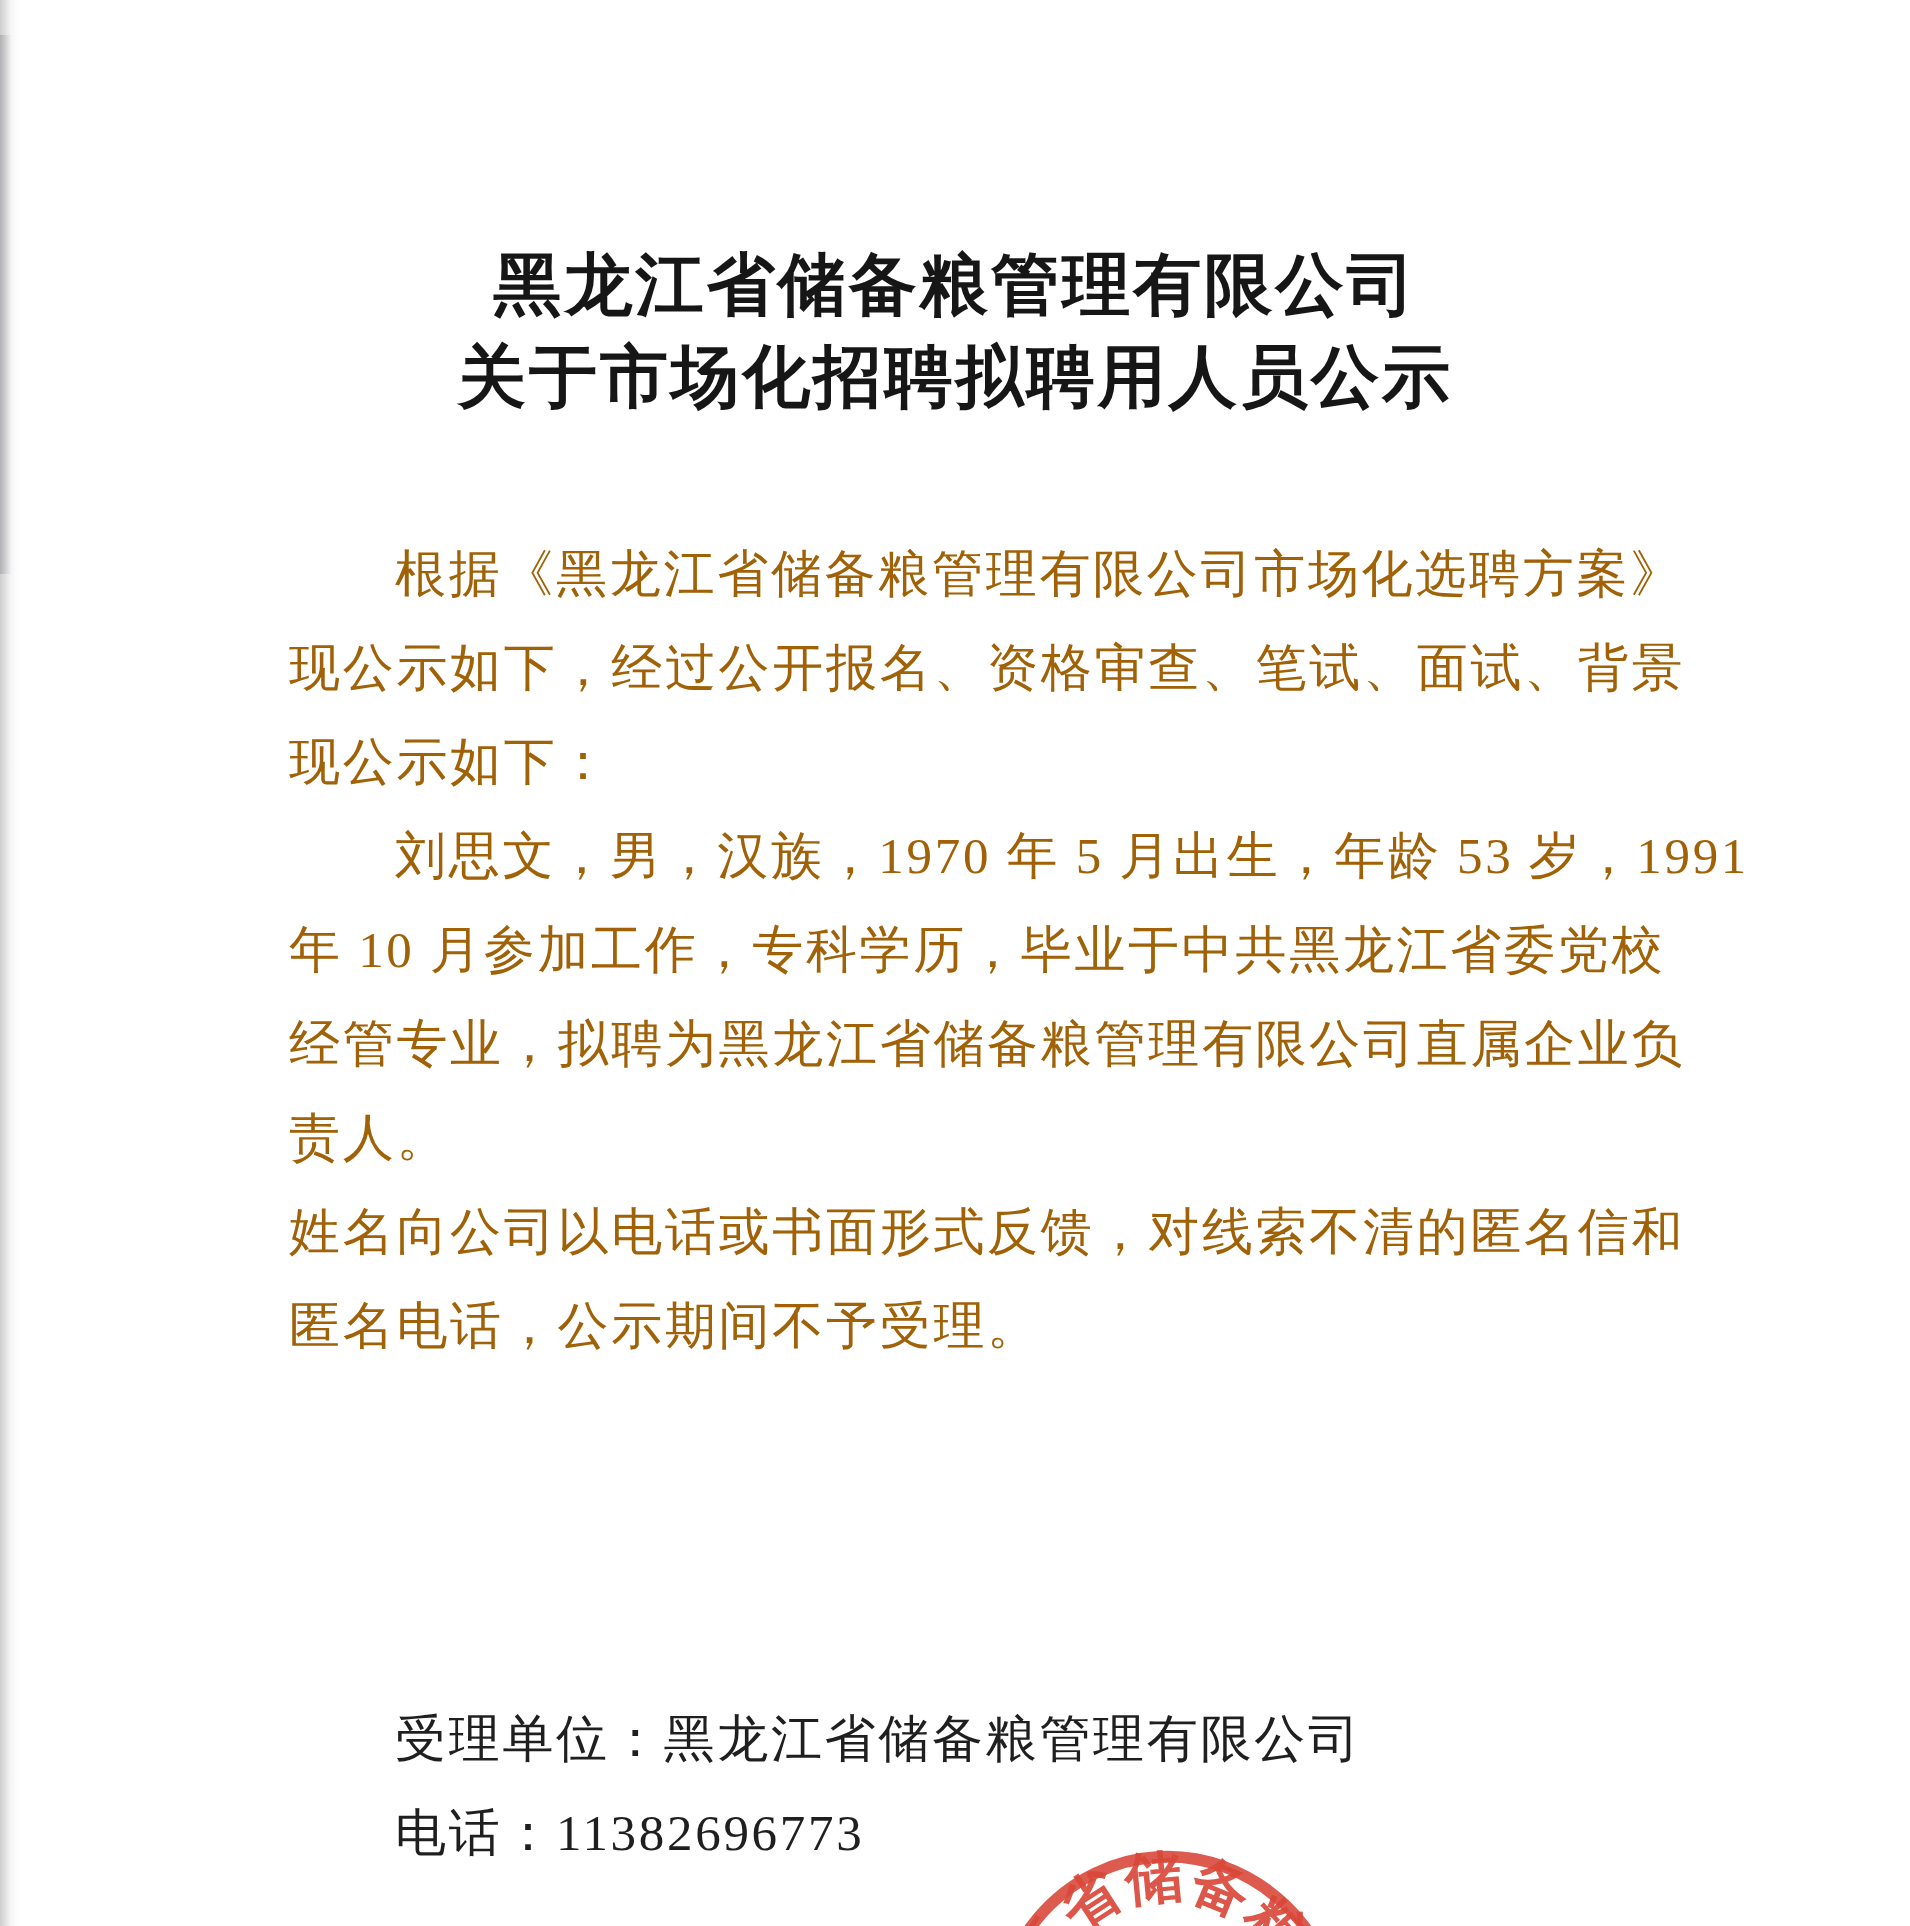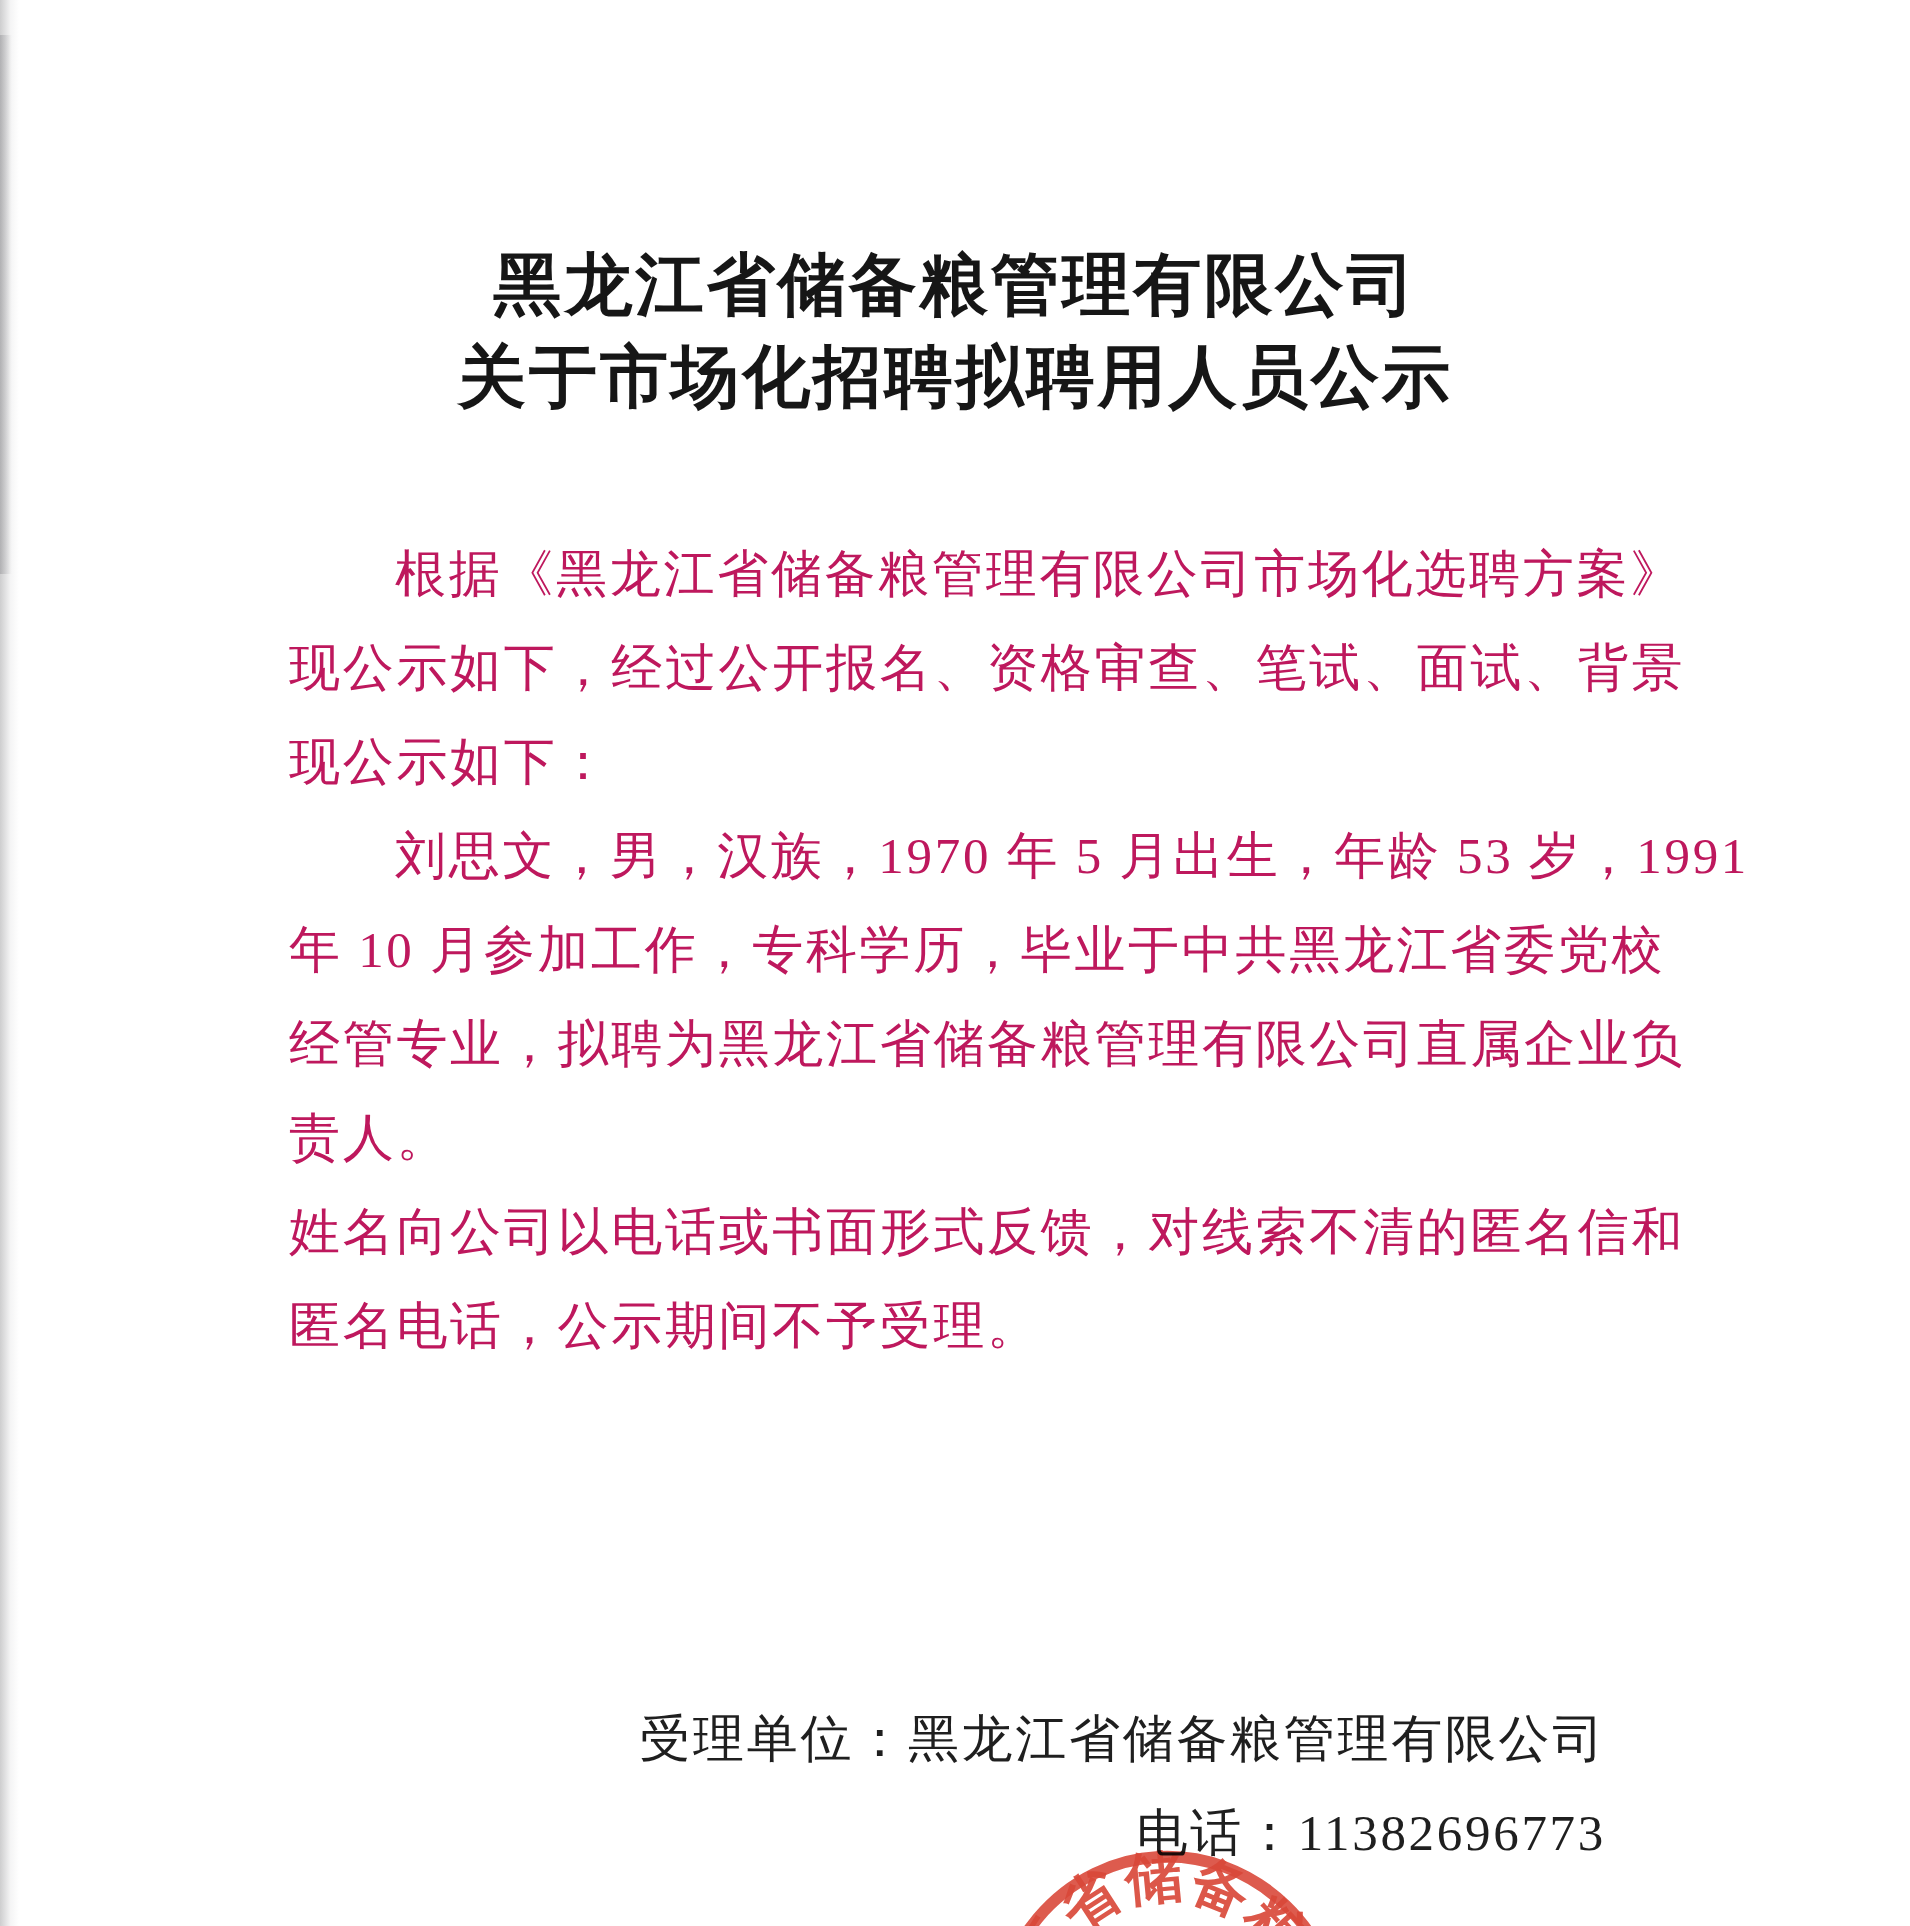--- a/index.html
+++ b/index.html
@@ -31,30 +31,30 @@
     font-weight:bold;
     font-size:68px;line-height:92px;
     letter-spacing:3.1px;
     color:#161616;
   }
 
   .body-text{
     position:absolute;left:289px;top:527px;width:1317px;
     font-size:51px;line-height:94px;
     letter-spacing:2.7px;
-    color:#be185d;
+    color:#a16207;
   }
   .line{white-space:nowrap;}
   .indent{padding-left:106px;}
 
   .contact-block{
     position:absolute;left:289px;top:1692px;width:1317px;
     font-size:51px;line-height:94px;letter-spacing:2.7px;
   }
-  .contact-block .line{padding-left:106px;text-align:right;}
+  .contact-block .line{padding-left:106px;}
 
   .seal{
     position:absolute;left:986px;top:1850px;width:365px;height:388px;
     mix-blend-mode:multiply;opacity:.93;
     transform:rotate(-3deg);
     pointer-events:none;
   }
 </style>
 </head>
 <body>

